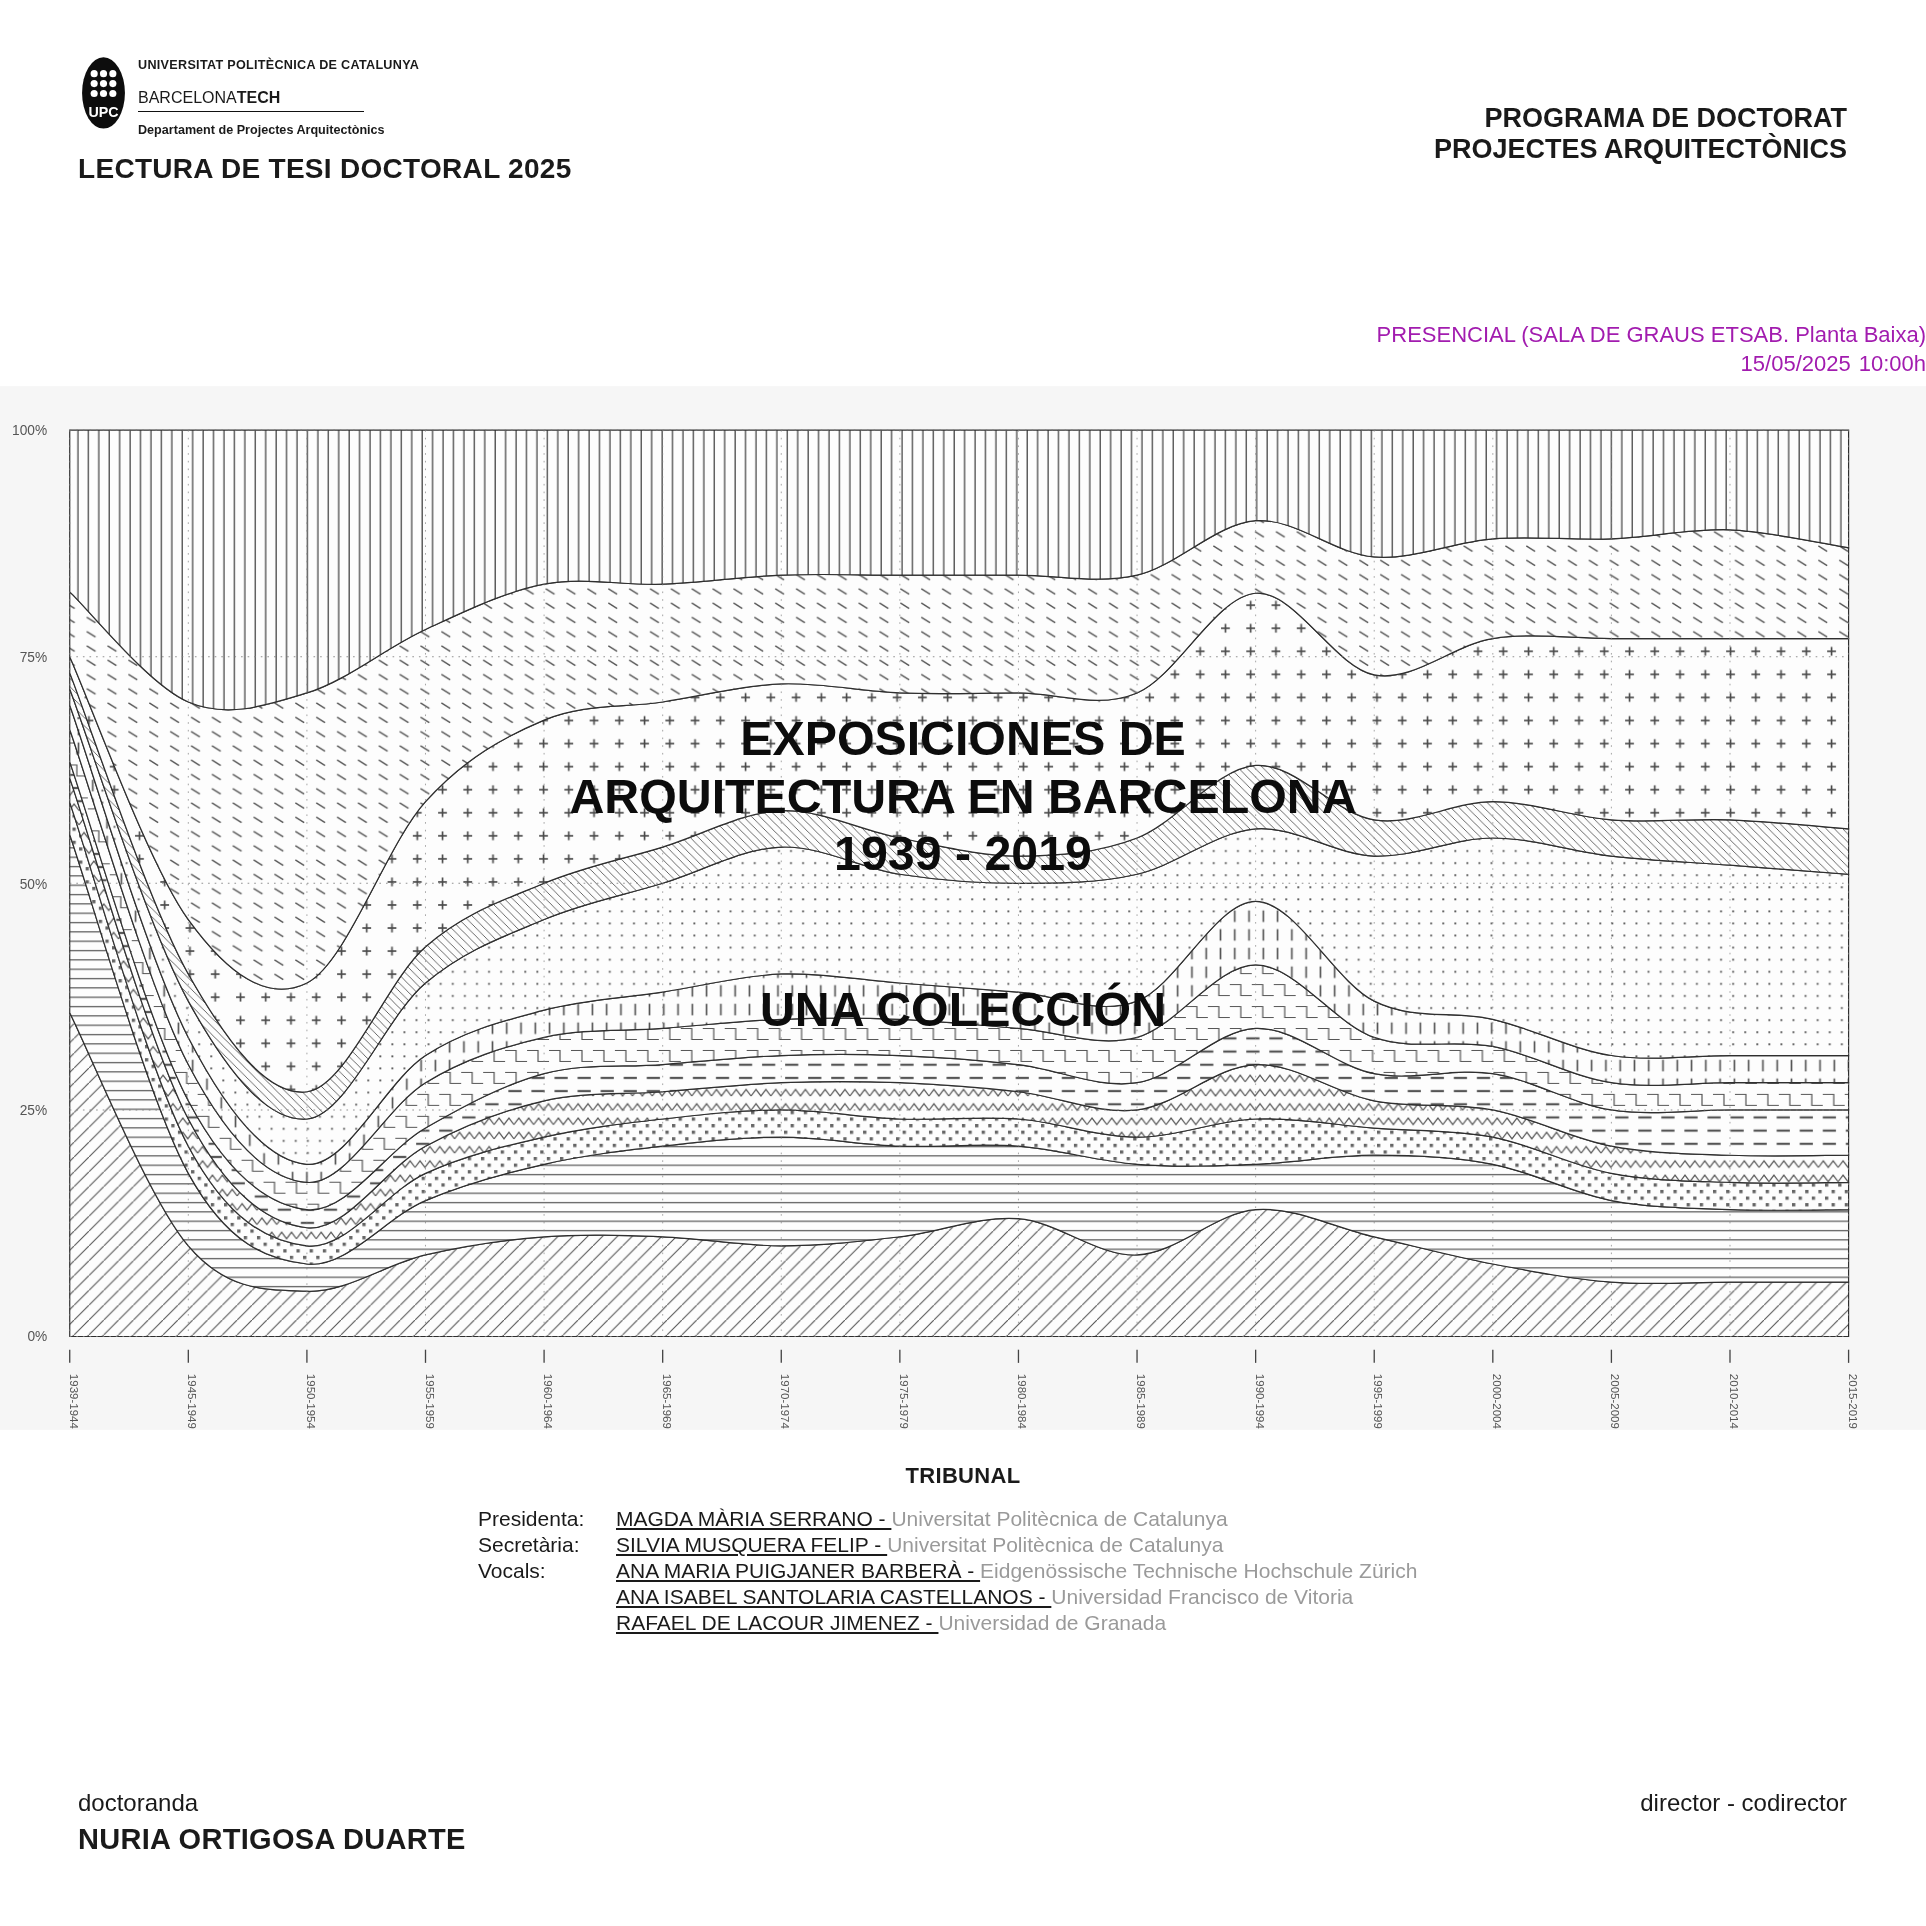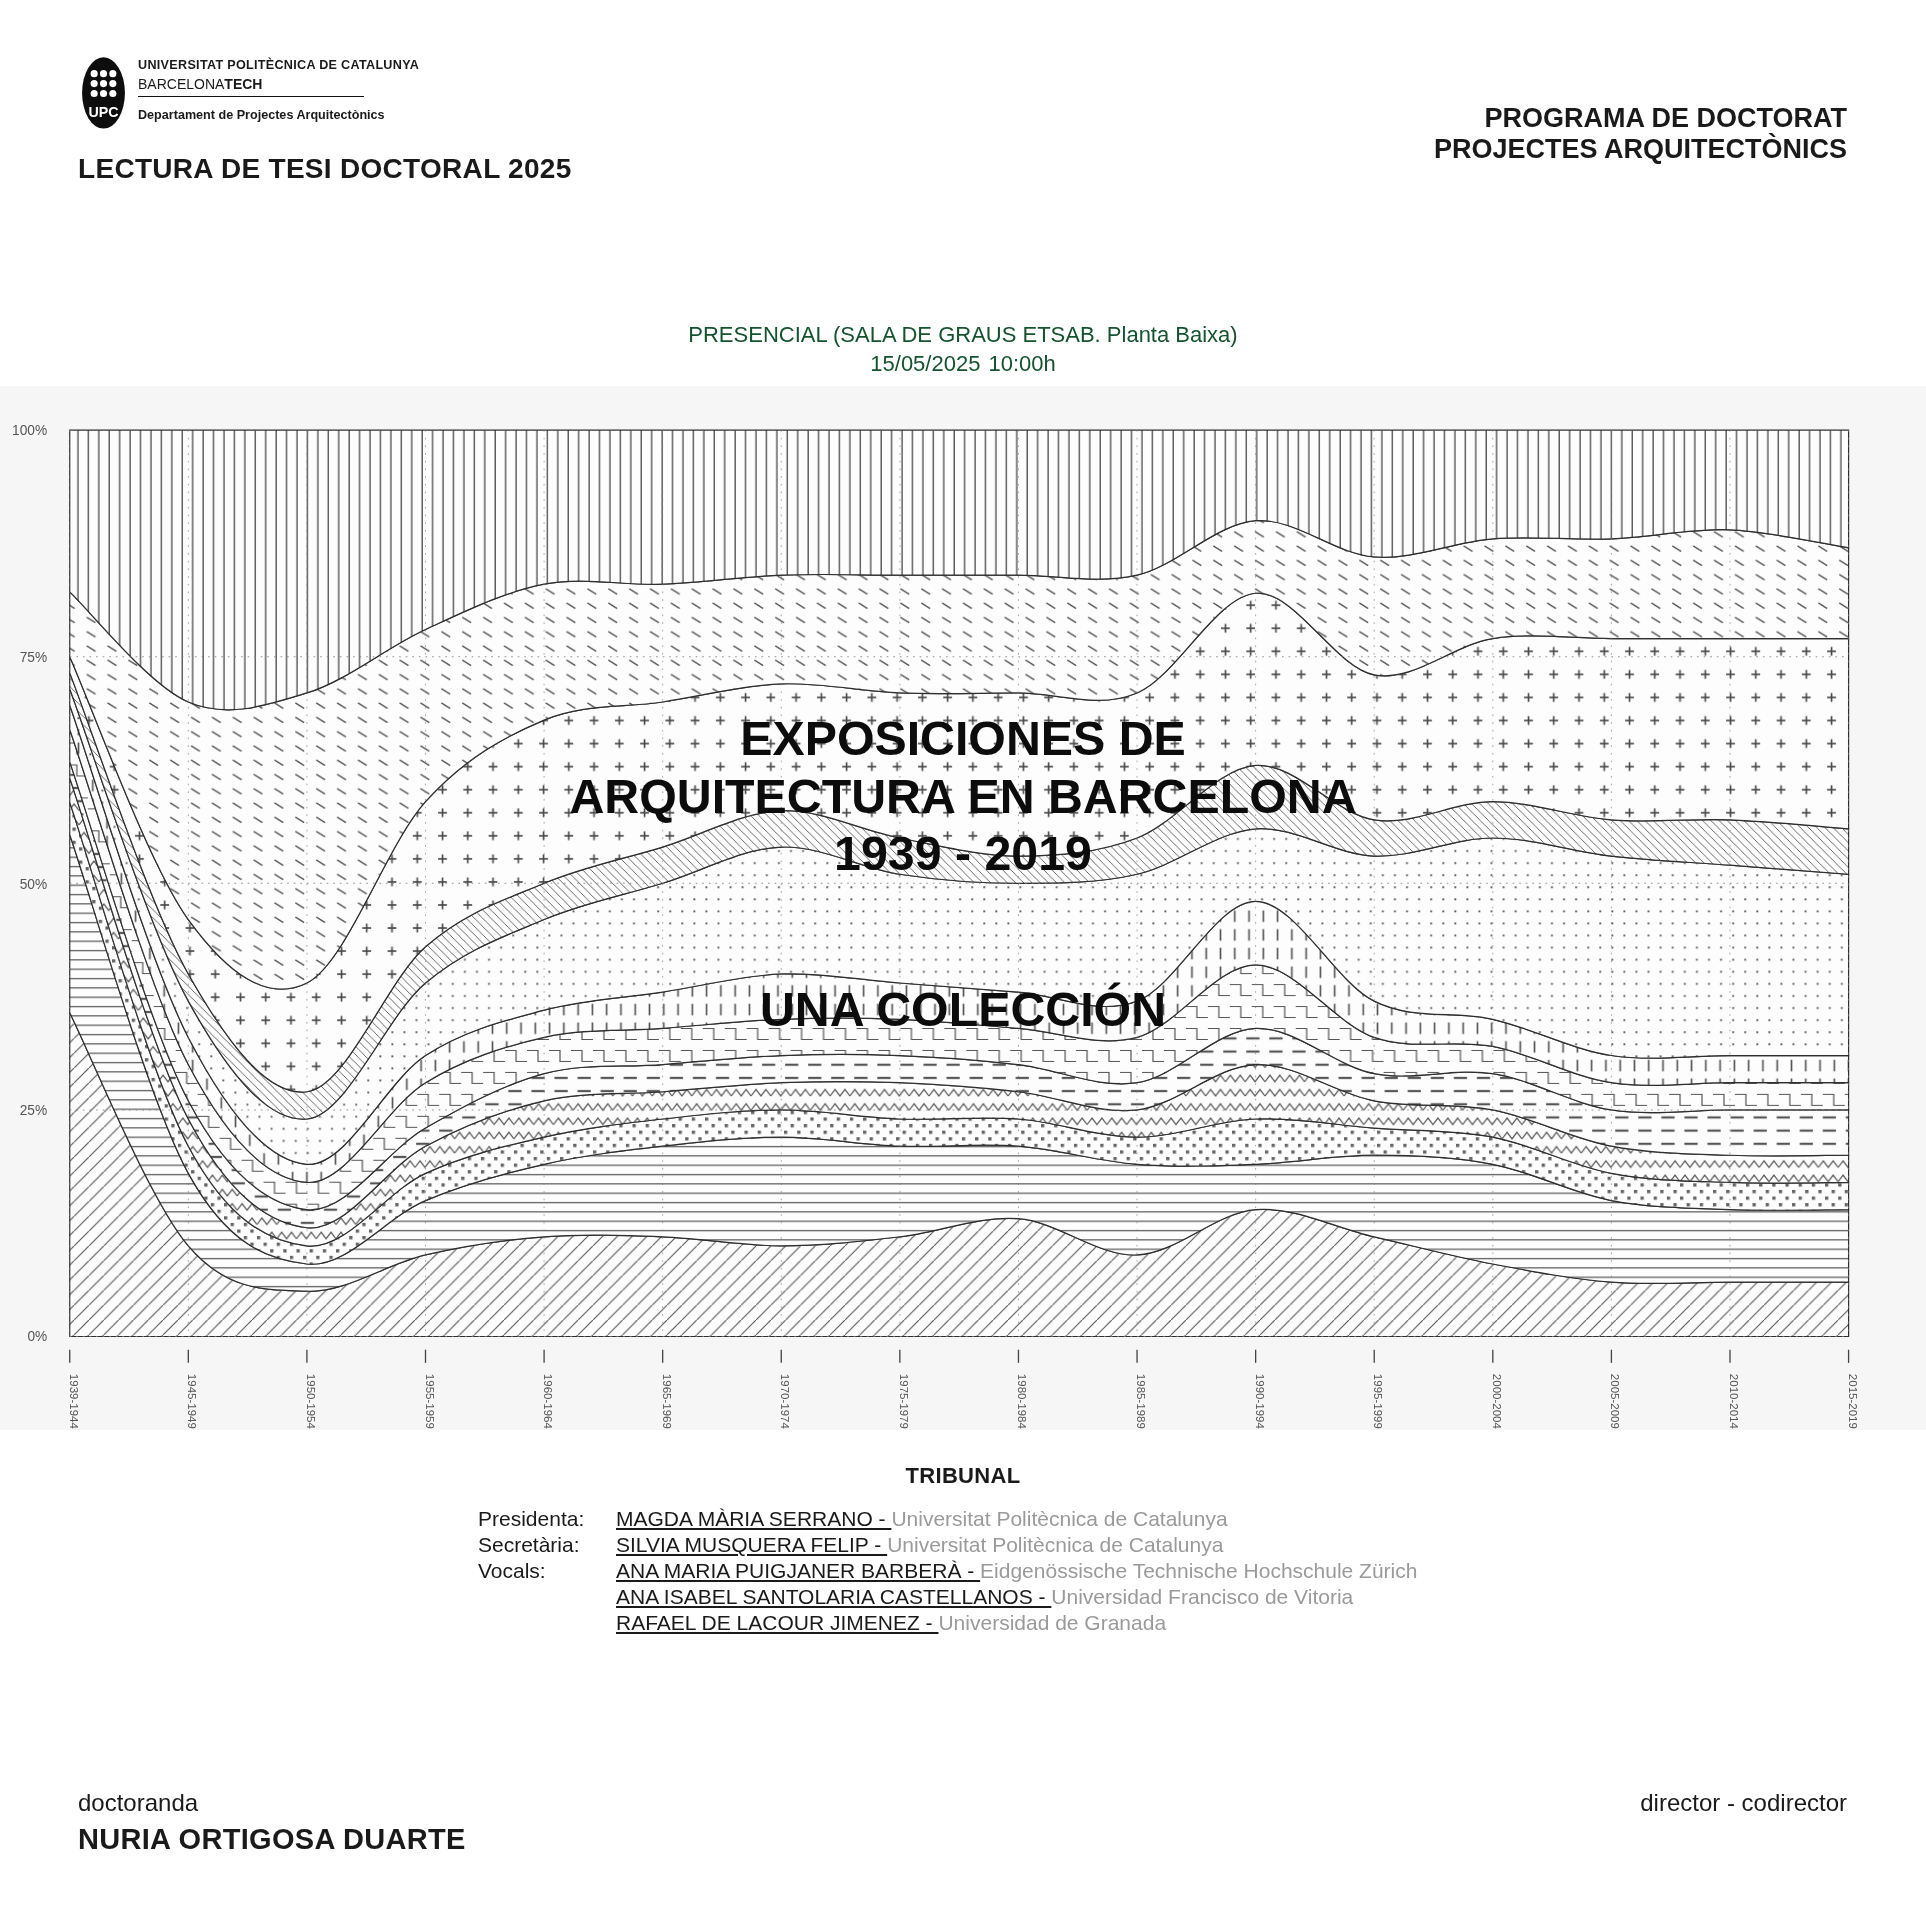--- a/index.html
+++ b/index.html
@@ -3,28 +3,28 @@
 <meta charset="utf-8">
 <style>
   html,body{margin:0;padding:0;width:1926px;height:1926px;background:#ffffff;
     font-family:"Liberation Sans",sans-serif;color:#1a1a1a;}
   .abs{position:absolute;}
   
   #logo-block{left:77px;top:52px;width:659px;height:88px;}
   #logo-svg{position:absolute;left:0;top:2.7px;}
   #uni-text{position:absolute;left:61px;top:5.5px;}
   #uni-line1{font-size:12.6px;font-weight:bold;letter-spacing:0.3px;}
-  #uni-line2{font-size:14px;margin-top:4px;}
+  #uni-line2{font-size:16px;margin-top:17px;}
   #uni-line2 b{font-weight:bold;}
   #uni-rule{width:226px;height:1.6px;background:#111;margin-top:4.4px;}
   #uni-dept{font-size:12.6px;font-weight:bold;margin-top:11px;}
   #event-title{left:78px;top:153px;font-size:28px;font-weight:bold;letter-spacing:0.3px;}
   #program-block{right:79px;top:103px;text-align:right;font-weight:bold;font-size:27px;line-height:31px;}
   
-  #session-block{left:0;top:321px;width:1926px;text-align:center;font-size:22px;line-height:27.5px;color:#14532d;}
+  #session-block{left:0;top:321px;width:1926px;text-align:right;font-size:22px;line-height:27.5px;color:#a21caf;}
   #session-line2{margin-top:1.1px;}
   #session-time{display:inline-block;margin-left:8px;}
   
   #chart-wrap{left:0;top:386px;width:1677px;height:1044px;}
   
   #tribunal-heading{left:0;top:1463px;width:1926px;text-align:center;font-size:22px;font-weight:bold;letter-spacing:0.3px;}
   #tribunal-rows{left:478px;top:1506px;font-size:21px;}
   .trib-row{display:flex;line-height:26px;}
   .trib-role{width:138px;flex:0 0 138px;}
   .trib-name{white-space:pre;text-decoration:underline;}

